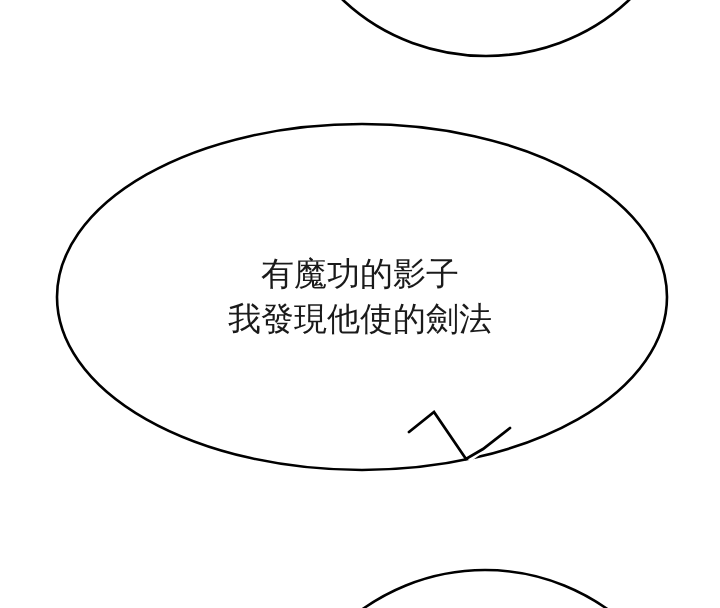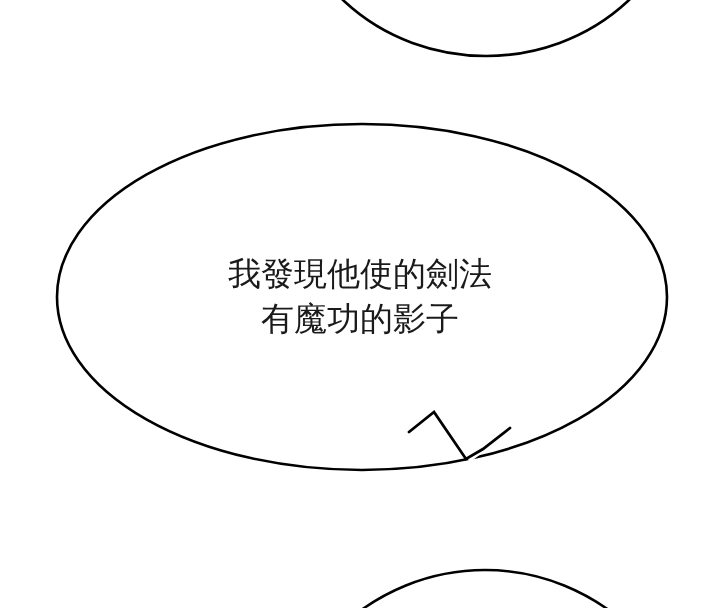--- a/index.html
+++ b/index.html
@@ -81,17 +81,17 @@
 
       <path d="M 409 432 L 434 412 L 466 459 L 483 449 L 510 428" class="tail-path"></path>
     </g>
 
     <g>
       <ellipse cx="485" cy="790" rx="215" ry="220" class="bubble-stroke"></ellipse>
     </g>
   </svg>
 
   <div id="dialogue-block">
+    <span class="dlg-line">有魔功的影子</span>
     <span class="dlg-line">我發現他使的劍法</span>
-    <span class="dlg-line">有魔功的影子</span>
   </div>
 
 </div>
 
 </body></html>

